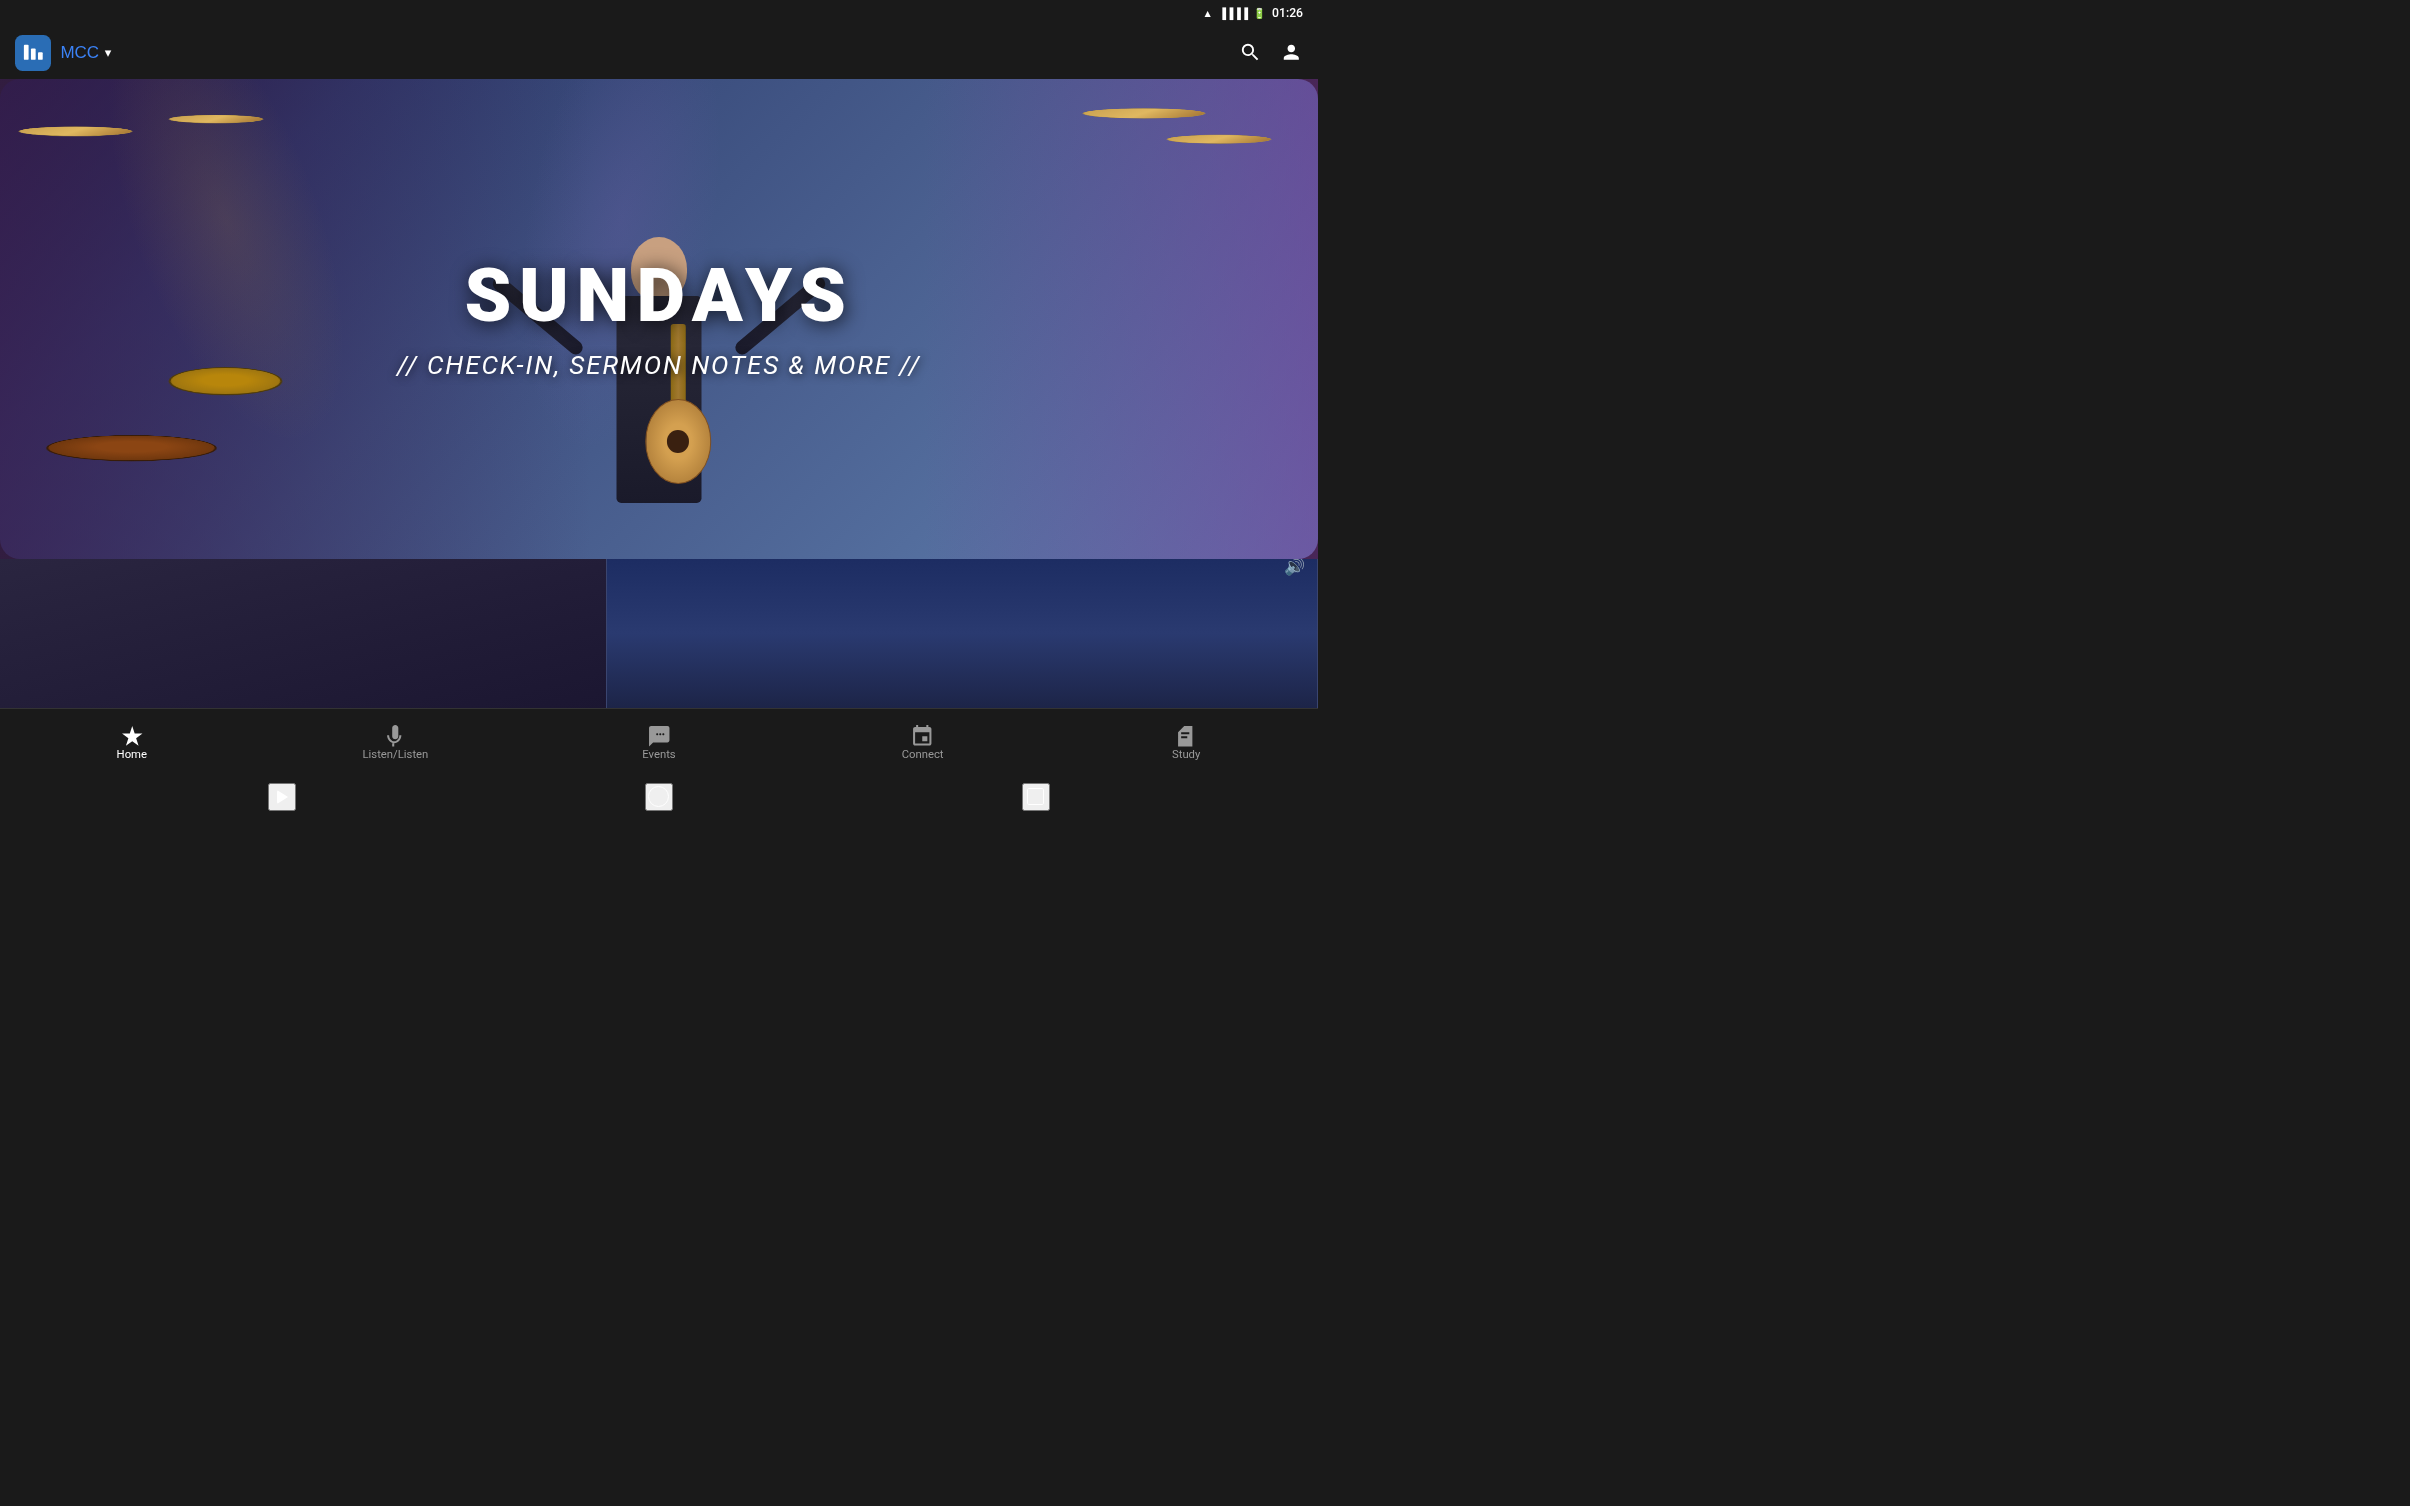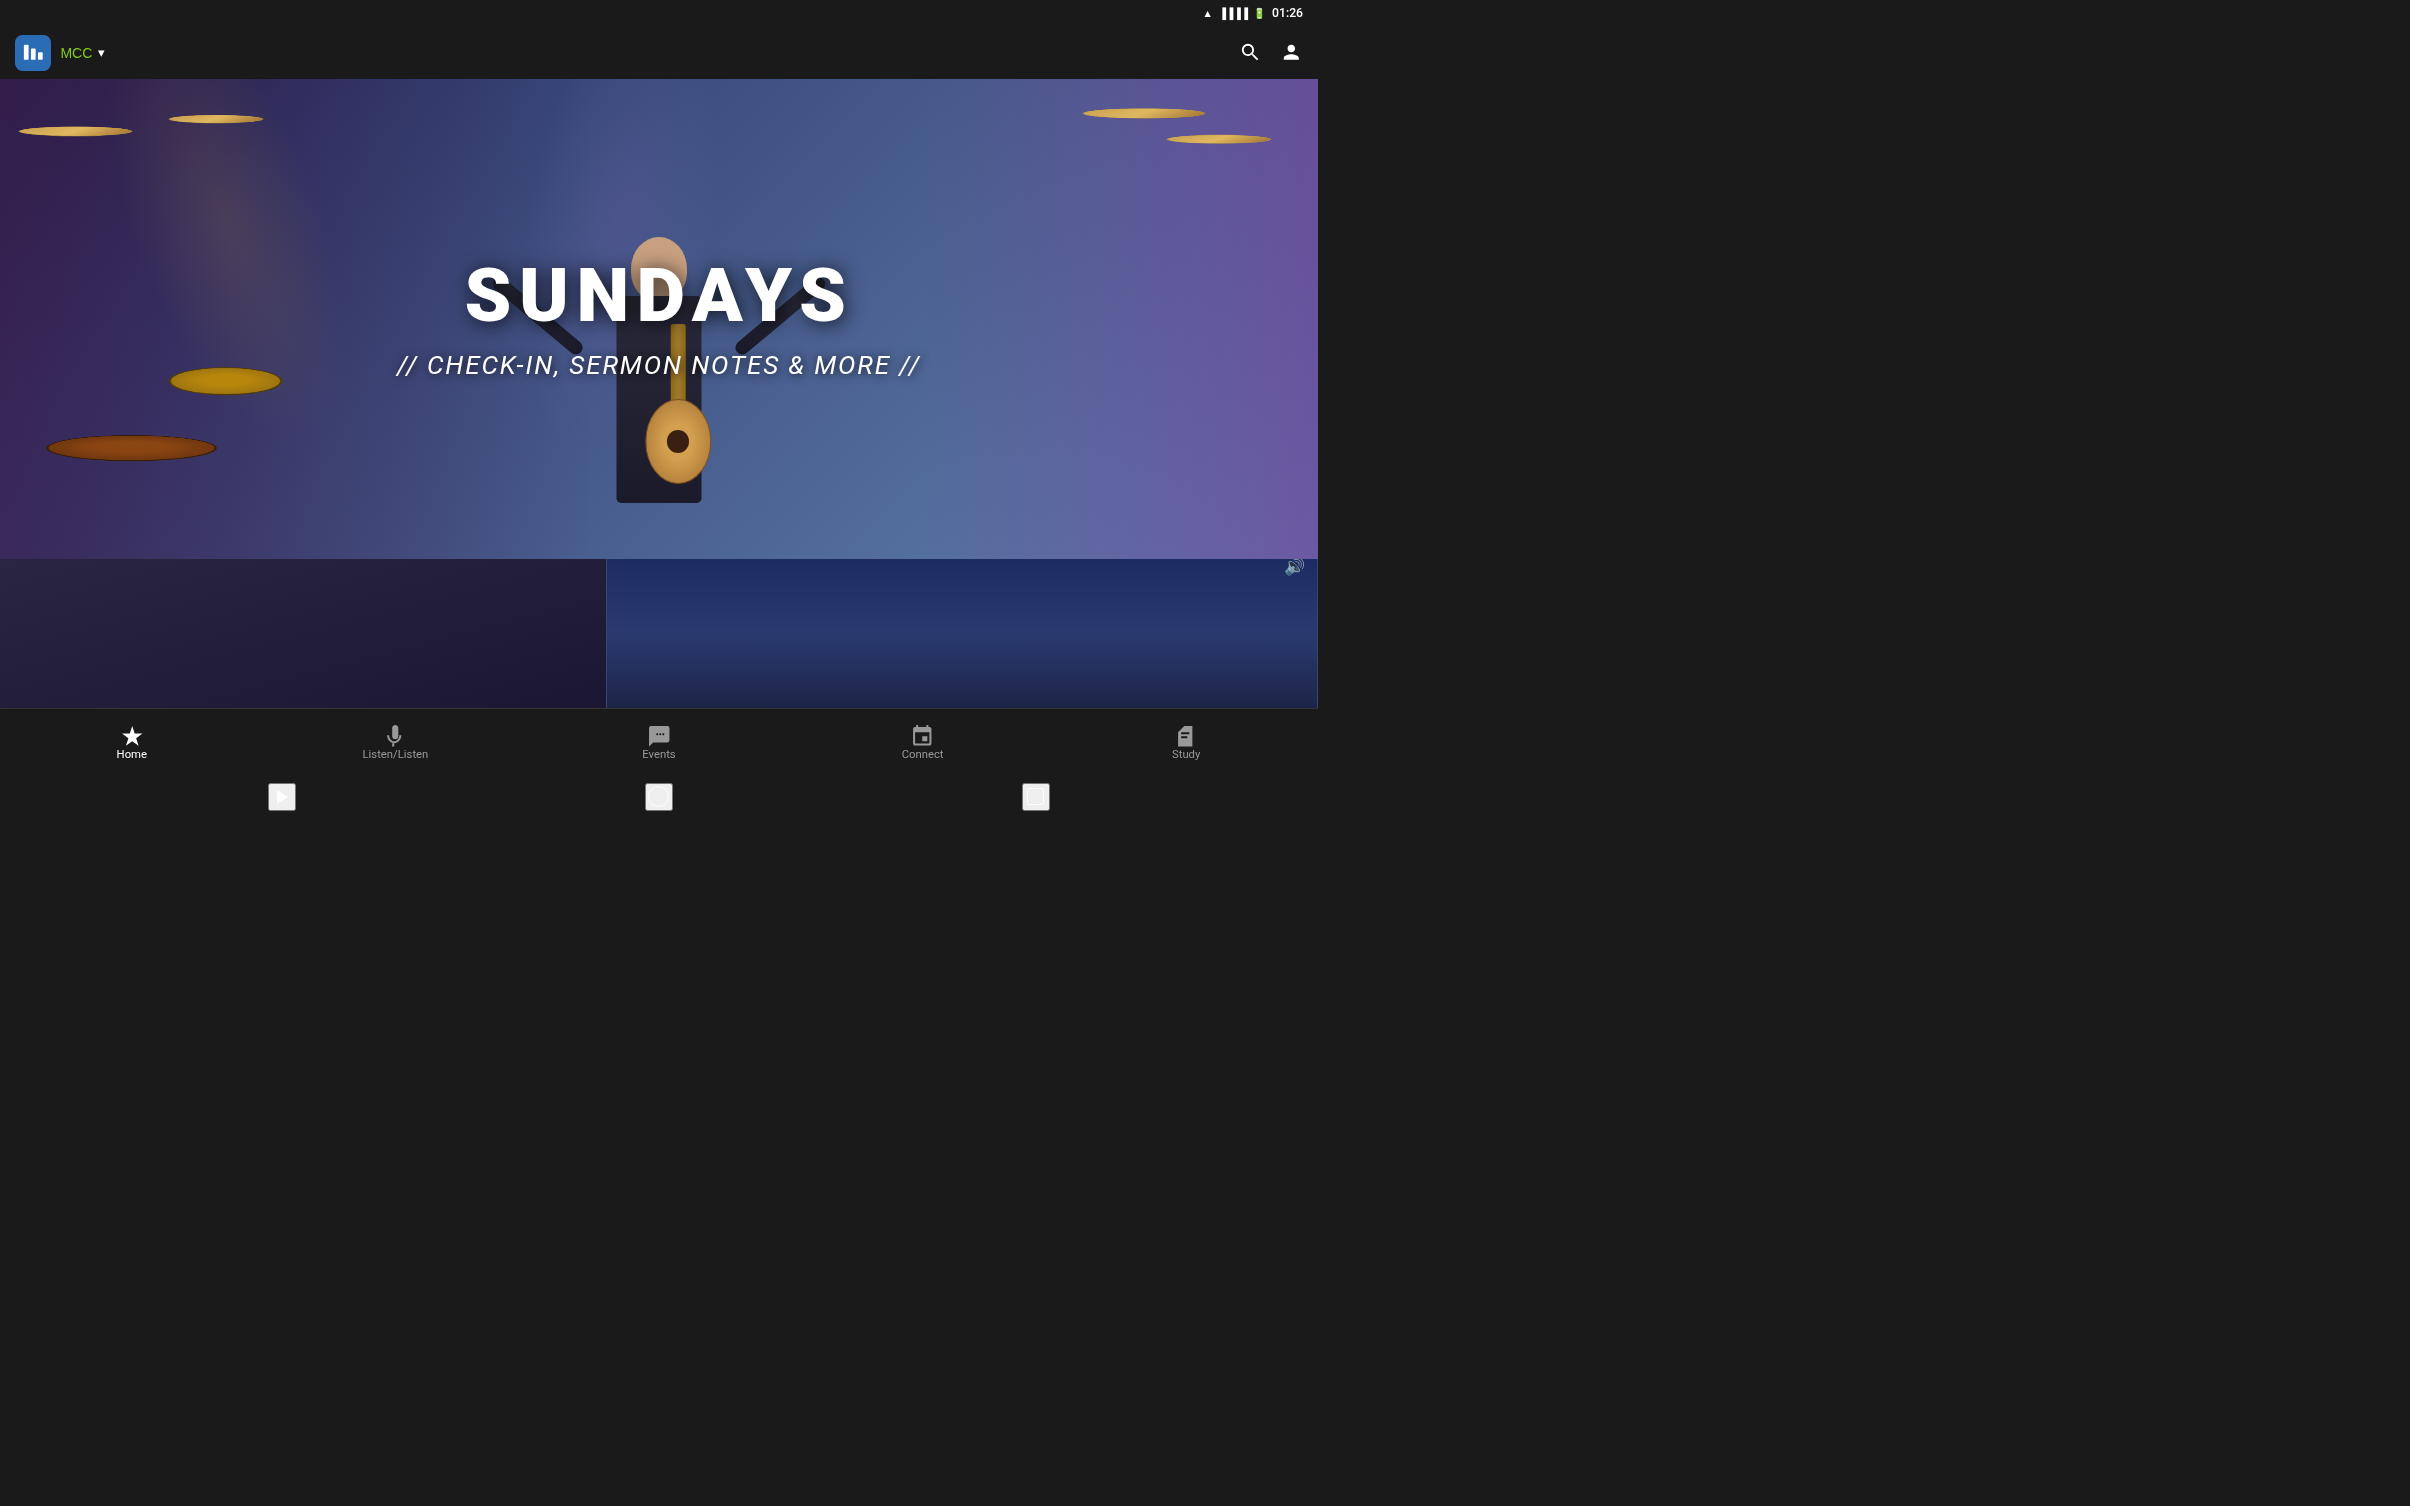--- a/index.html
+++ b/index.html
@@ -71,22 +71,22 @@
       justify-content: center;
     }
 
     .app-logo svg {
       width: 22.6px;
       height: 22.6px;
       fill: white;
     }
 
     .app-name {
-      color: #84cc16;
-      font-size: 14px;
+      color: #3b82f6;
+      font-size: 17px;
       font-weight: 500;
     }
 
     .dropdown-arrow {
       color: white;
       font-size: 13px;
       margin-left: 1.9px;
     }
 
     .top-nav-right {
@@ -117,20 +117,21 @@
     }
 
     .hero-bg {
       width: 100%;
       height: 100%;
       background: linear-gradient(135deg, #1a1a3e 0%, #2d3a6b 20%, #3d5080 40%, #4a6090 60%, #5570a0 80%, #6080b0 100%);
       position: relative;
       display: flex;
       align-items: center;
       justify-content: center;
+      border-radius: 20px;
     }
 
     
     .stage-scene {
       position: absolute;
       inset: 0;
       overflow: hidden;
     }
 
     

